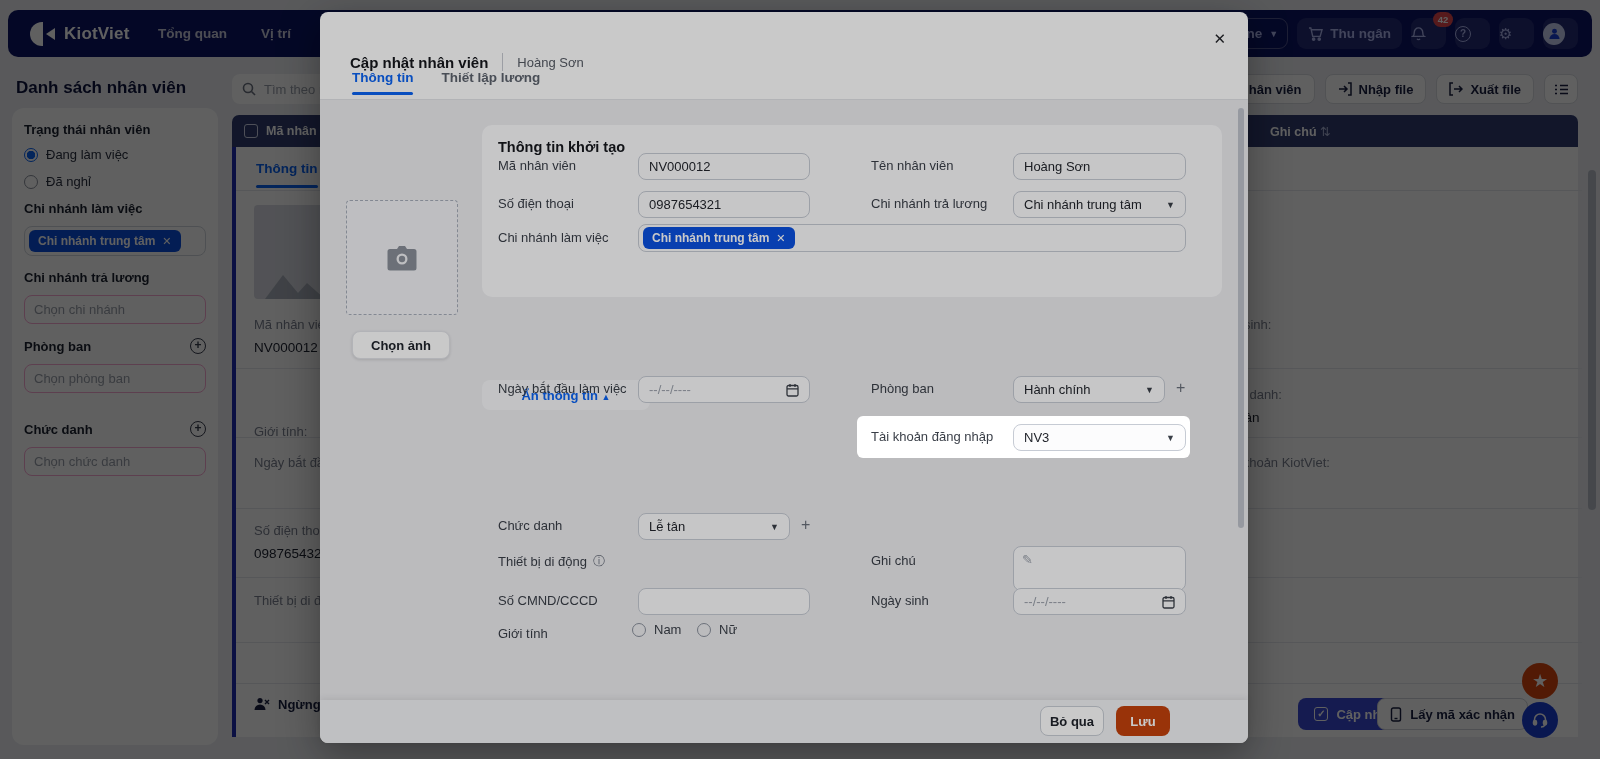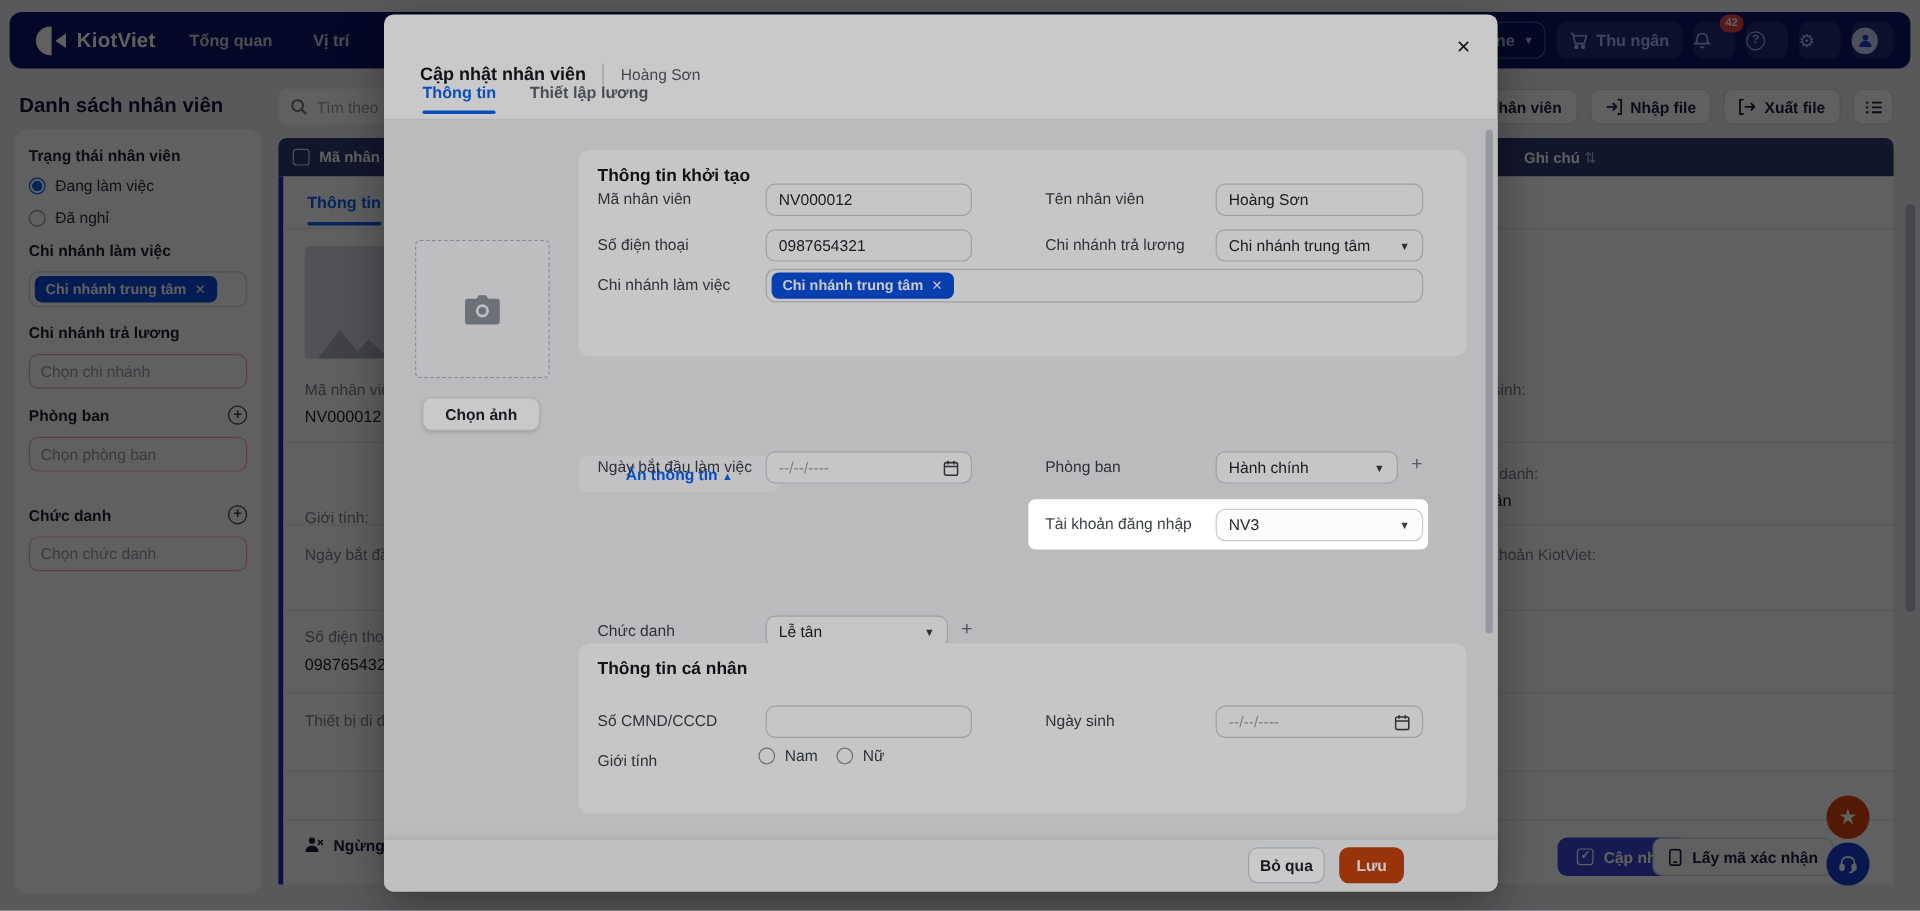--- a/index.html
+++ b/index.html
@@ -392,23 +392,20 @@
 
     <div class="f-label" style="left:178px; top:453px;">
       <span>Thiết bị di động</span>
       <span style="font-size:12px; color:#6a707c;">ⓘ</span>
     </div>
     <div class="f-label" style="left:551px; top:453px;">Ghi chú</div>
     <div class="ta" style="left:693px; top:446px; width:173px; height:45px;">
       <span>✎</span>
     </div>
 
-    <div class="m-card" style="top:436px; height:142px;">
-      <div class="m-card-title">Thông tin cá nhân</div>
-    </div>
     <div class="f-label" style="left:178px; top:493px;">Số CMND/CCCD</div>
     <input class="f-input" style="left: 318px; top: 488px; width: 172px;">
     <div class="f-label" style="left:551px; top:493px;">Ngày sinh</div>
     <div class="f-select f-date" style="left:693px; top:488px; width:173px;">
       <span class="ghost">--/--/----</span>
       <span>
         <svg width="13" height="14" viewBox="0 0 13 14" fill="none" stroke="#3a3f48" stroke-width="1.3">
             <rect x="1" y="2.5" width="11" height="10.5" rx="1.5"></rect>
             <path d="M1 5.8h11M4 1v3M9 1v3"></path>
           </svg>

